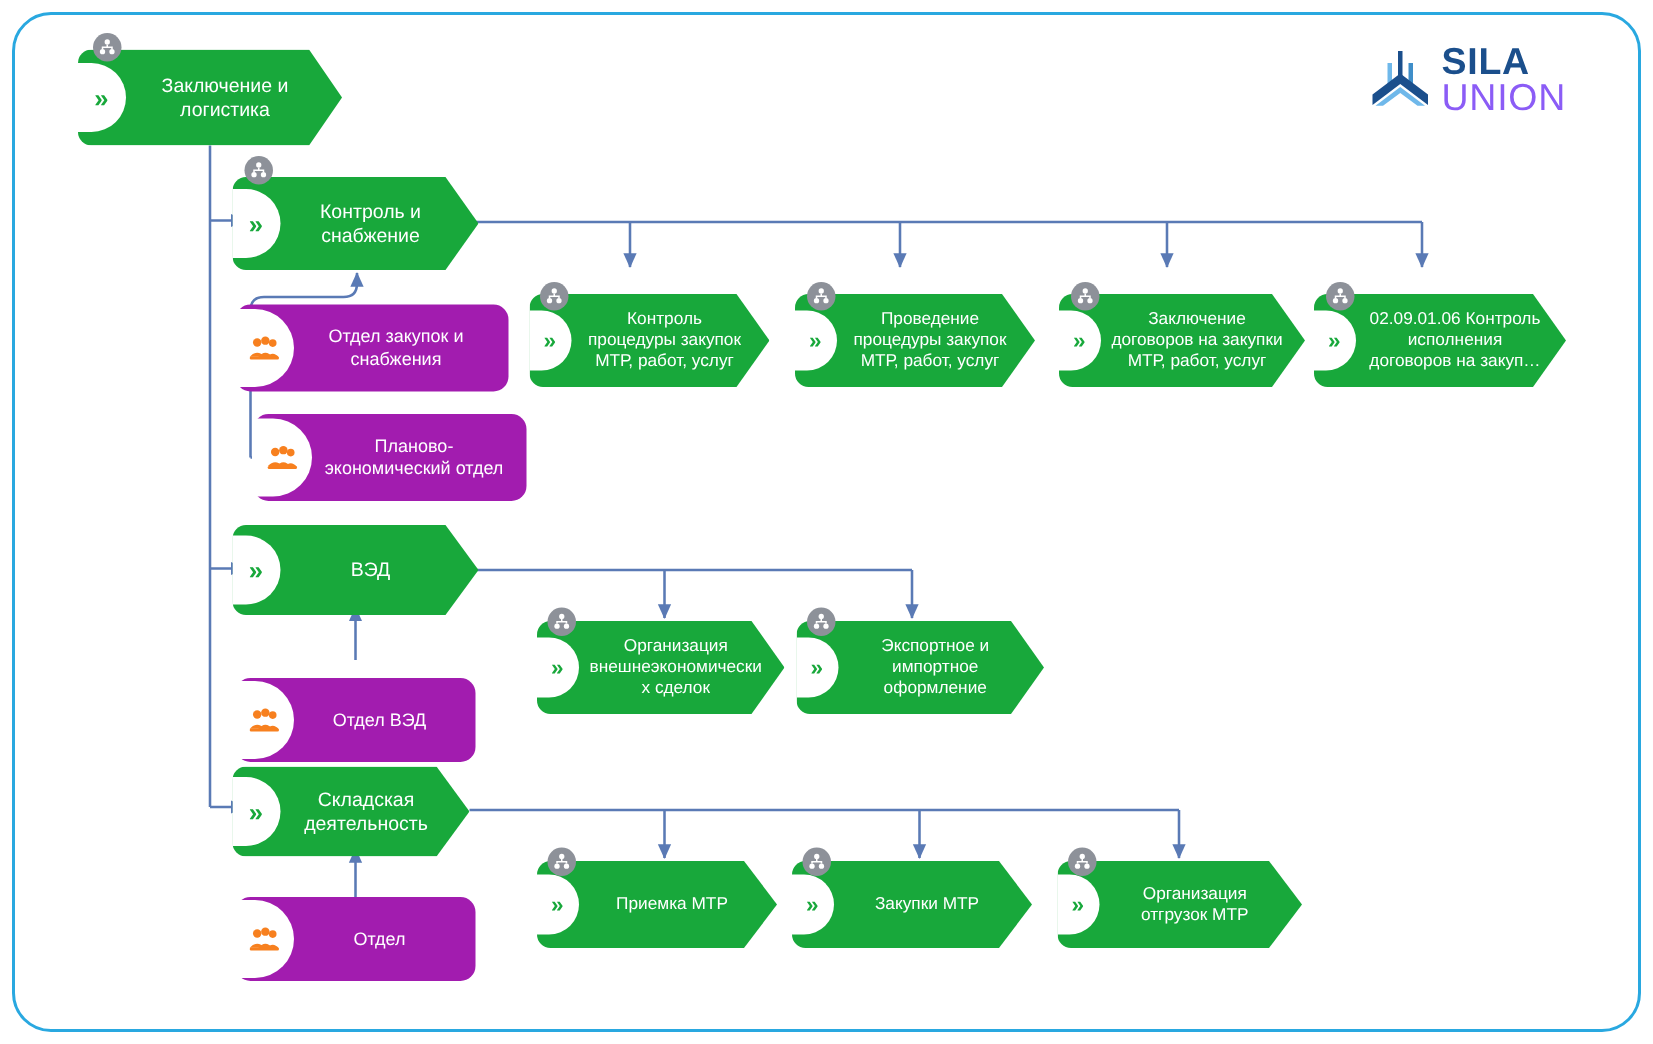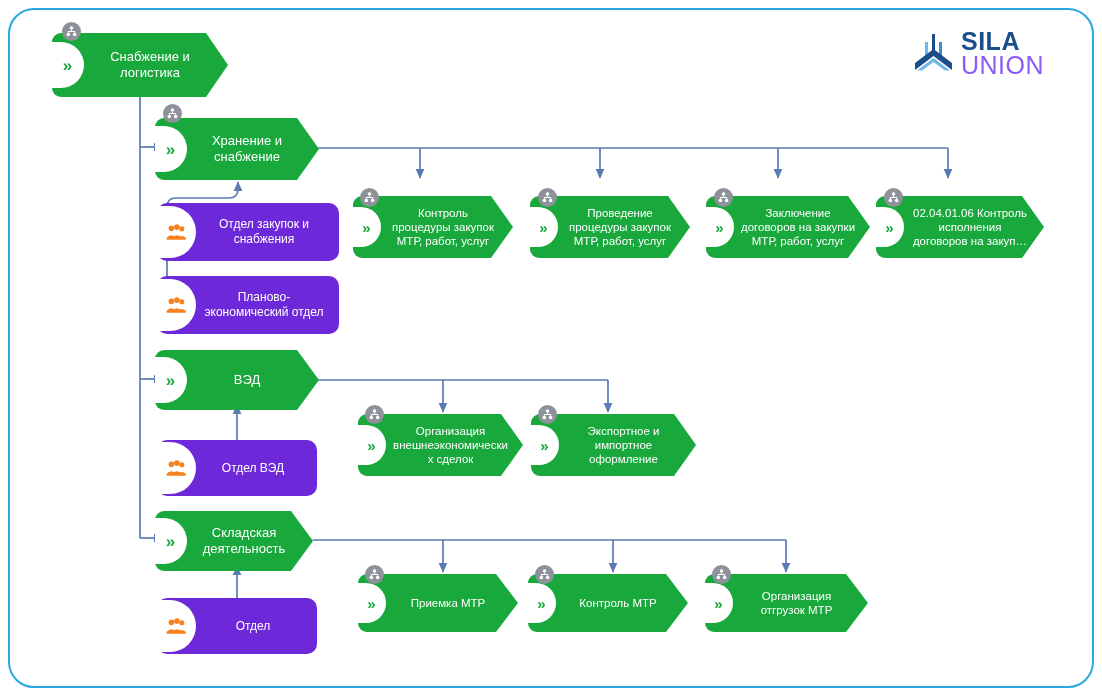--- a/index.html
+++ b/index.html
@@ -79,21 +79,21 @@
     color: #18a83b;
     line-height: 1;
     letter-spacing: -2px;
     margin-left: -2px;
   }
   .node.small .notch { width: 29px; height: 40px; }
   .node.small .notch .chev { font-size: 15px; }
 
   
   .node.unit {
-    background: #6d28d9;
+    background: #a21caf;
     border-radius: 10px;
     font-size: 12px;
   }
   .node.unit .label { padding-left: 44px; padding-right: 12px; }
   .unit-notch {
     position: absolute;
     left: -1px; top: 50%;
     transform: translateY(-50%);
     width: 40px; height: 52px;
     background: #ffffff;
@@ -193,56 +193,56 @@
       <circle cx="7" cy="3.2" r="1.9" fill="#ffffff"></circle>
       <circle cx="3.6" cy="10.2" r="1.9" fill="#ffffff"></circle>
       <circle cx="10.4" cy="10.2" r="1.9" fill="#ffffff"></circle>
       <path d="M7 5.1 L7 7 M3.6 8.3 L3.6 7 L10.4 7 L10.4 8.3" stroke="#ffffff" stroke-width="1.1" fill="none"></path>
     </svg>
   </div>
   <div class="node proc big" style="left:52px; top:33px; width:176px; height:64px;">
     <span class="notch">
         <span class="chev">»</span>
       </span>
-    <span class="label">Снабжение и
+    <span class="label">Заключение и
 логистика</span>
   </div>
 
   <div class="badge" style="left:163px; top:104px;">
     <svg viewBox="0 0 14 14" width="13" height="13">
       <circle cx="7" cy="3.2" r="1.9" fill="#ffffff"></circle>
         <circle cx="3.6" cy="10.2" r="1.9" fill="#ffffff"></circle>
       <circle cx="10.4" cy="10.2" r="1.9" fill="#ffffff"></circle>
       <path d="M7 5.1 L7 7 M3.6 8.3 L3.6 7 L10.4 7 L10.4 8.3" stroke="#ffffff" stroke-width="1.1" fill="none"></path>
     </svg>
   </div>
   <div class="node proc big" style="left:155px; top:118px; width:164px; height:62px;">
     <span class="notch">
         <span class="chev">»</span>
       </span>
-    <span class="label">Хранение и снабжение</span>
+    <span class="label">Контроль и снабжение</span>
   </div>
 
   <div class="node unit" style="left:157px; top:203px; width:182px; height:58px;">
     <span class="unit-notch">
       <svg viewBox="0 0 24 22" width="22" height="20">
         <circle cx="7" cy="7" r="3.1" fill="#f7801f"></circle>
         <circle cx="13" cy="5.6" r="3.1" fill="#f7801f"></circle>
         <circle cx="18.4" cy="7.4" r="2.8" fill="#f7801f"></circle>
         <path d="M1.5 17.5 Q7 11.5 12.5 17.5 Z" fill="#f7801f"></path>
         <path d="M7.5 17.8 Q13 11.2 18.6 17.8 Z" fill="#f7801f"></path>
         <path d="M13.6 18 Q18.5 12.6 23 18 Z" fill="#f7801f"></path>
         <rect x="1.5" y="17.2" width="21.5" height="2.2" rx="1.1" fill="#f7801f"></rect>
       </svg>
     </span>
     <span class="label">Отдел закупок и
 снабжения</span>
   </div>
 
-  <div class="node unit" style="left:157px; top:276px; width:182px; height:58px;">
+  <div class="node unit" style="left:169px; top:276px; width:182px; height:58px;">
     <span class="unit-notch">
       <svg viewBox="0 0 24 22" width="22" height="20">
         <circle cx="7" cy="7" r="3.1" fill="#f7801f"></circle>
         <circle cx="13" cy="5.6" r="3.1" fill="#f7801f"></circle>
         <circle cx="18.4" cy="7.4" r="2.8" fill="#f7801f"></circle>
         <path d="M1.5 17.5 Q7 11.5 12.5 17.5 Z" fill="#f7801f"></path>
         <path d="M7.5 17.8 Q13 11.2 18.6 17.8 Z" fill="#f7801f"></path>
         <path d="M13.6 18 Q18.5 12.6 23 18 Z" fill="#f7801f"></path>
         <rect x="1.5" y="17.2" width="21.5" height="2.2" rx="1.1" fill="#f7801f"></rect>
       </svg>
@@ -307,33 +307,33 @@
       <circle cx="7" cy="3.2" r="1.9" fill="#ffffff"></circle>
         <circle cx="3.6" cy="10.2" r="1.9" fill="#ffffff"></circle>
       <circle cx="10.4" cy="10.2" r="1.9" fill="#ffffff"></circle>
       <path d="M7 5.1 L7 7 M3.6 8.3 L3.6 7 L10.4 7 L10.4 8.3" stroke="#ffffff" stroke-width="1.1" fill="none"></path>
     </svg>
   </div>
   <div class="node proc small" style="left:876px; top:196px; width:168px; height:62px;">
     <span class="notch">
         <span class="chev">»</span>
       </span>
-    <span class="label">02.04.01.06 Контроль
+    <span class="label">02.09.01.06 Контроль
 исполнения
 договоров на закуп…</span>
   </div>
 
   <div class="node proc big" style="left:155px; top:350px; width:164px; height:60px;">
     <span class="notch">
         <span class="chev">»</span>
       </span>
     <span class="label">ВЭД</span>
   </div>
 
-  <div class="node unit" style="left:157px; top:440px; width:160px; height:56px;">
+  <div class="node unit" style="left:157px; top:452px; width:160px; height:56px;">
     <span class="unit-notch">
       <svg viewBox="0 0 24 22" width="22" height="20">
         <circle cx="7" cy="7" r="3.1" fill="#f7801f"></circle>
         <circle cx="13" cy="5.6" r="3.1" fill="#f7801f"></circle>
         <circle cx="18.4" cy="7.4" r="2.8" fill="#f7801f"></circle>
         <path d="M1.5 17.5 Q7 11.5 12.5 17.5 Z" fill="#f7801f"></path>
         <path d="M7.5 17.8 Q13 11.2 18.6 17.8 Z" fill="#f7801f"></path>
         <path d="M13.6 18 Q18.5 12.6 23 18 Z" fill="#f7801f"></path>
         <rect x="1.5" y="17.2" width="21.5" height="2.2" rx="1.1" fill="#f7801f"></rect>
       </svg>
@@ -418,21 +418,21 @@
       <circle cx="7" cy="3.2" r="1.9" fill="#ffffff"></circle>
         <circle cx="3.6" cy="10.2" r="1.9" fill="#ffffff"></circle>
       <circle cx="10.4" cy="10.2" r="1.9" fill="#ffffff"></circle>
       <path d="M7 5.1 L7 7 M3.6 8.3 L3.6 7 L10.4 7 L10.4 8.3" stroke="#ffffff" stroke-width="1.1" fill="none"></path>
     </svg>
   </div>
   <div class="node proc small" style="left:528px; top:574px; width:160px; height:58px;">
     <span class="notch">
         <span class="chev">»</span>
       </span>
-    <span class="label">Контроль МТР</span>
+    <span class="label">Закупки МТР</span>
   </div>
 
   <div class="badge" style="left:712px; top:565px;">
     <svg viewBox="0 0 14 14" width="13" height="13">
       <circle cx="7" cy="3.2" r="1.9" fill="#ffffff"></circle>
         <circle cx="3.6" cy="10.2" r="1.9" fill="#ffffff"></circle>
       <circle cx="10.4" cy="10.2" r="1.9" fill="#ffffff"></circle>
       <path d="M7 5.1 L7 7 M3.6 8.3 L3.6 7 L10.4 7 L10.4 8.3" stroke="#ffffff" stroke-width="1.1" fill="none"></path>
     </svg>
   </div>

